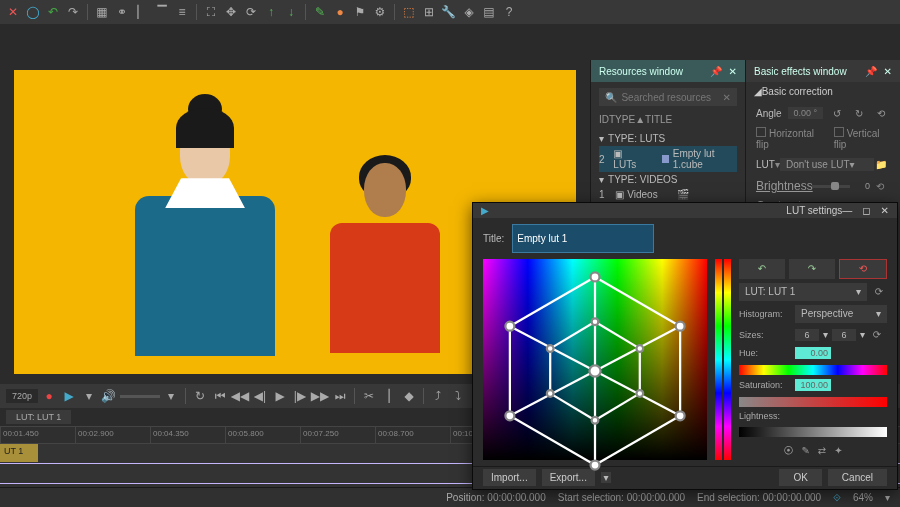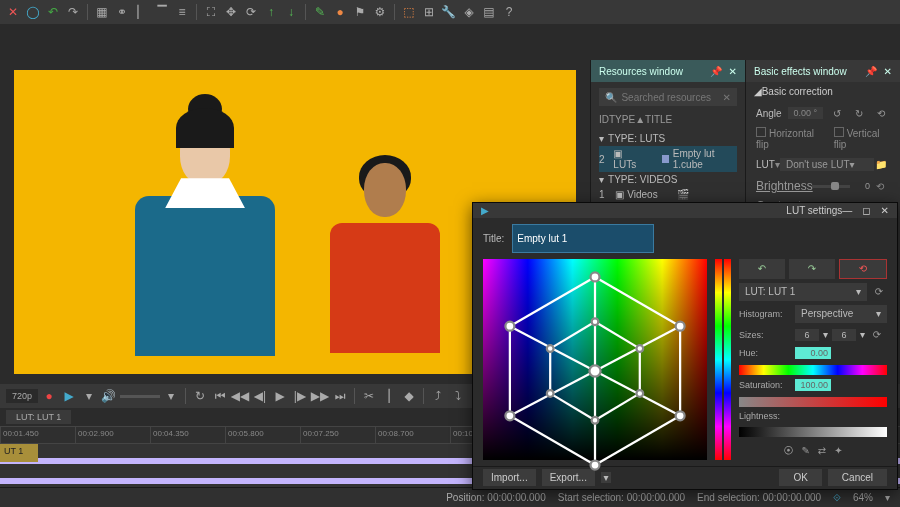--- a/index.html
+++ b/index.html
@@ -45,21 +45,21 @@
 .slider .thumb { position:absolute; left:50%; top:-3px; width:8px; height:8px; background:#888; border-radius:2px; }
 .slider-val { width:14px; text-align:right; font-size:9px; color:#999; }
 .reset { width:14px; color:#888; cursor:pointer; }
 .bottom { background:#2b2b2b; height:159px; }
 .tl-ctrl { height:24px; background:#383838; display:flex; align-items:center; padding:0 6px; gap:2px; }
 .tl-label { background:#2a2a2a; padding:2px 6px; font-size:9px; color:#aaa; }
 .tabstrip { height:18px; display:flex; align-items:center; padding:0 6px; }
 .tab { padding:2px 10px; background:#3a3a3a; font-size:9px; color:#aaa; }
 .ruler { height:18px; background:#2f2f2f; display:flex; border-top:1px solid #444; border-bottom:1px solid #444; }
 .ruler span { flex:1; font-size:8px; color:#888; border-left:1px solid #444; padding:2px; overflow:hidden; }
-.track { height:20px; background:#333; border-bottom:6px solid #c4b5fd; }
+.track { height:20px; background:#333; border-bottom:1px solid #c4b5fd; }
 .clip { height:18px; background:#a88f3a; color:#222; font-size:9px; padding:2px 4px; width:38px; }
 .status { position:absolute; bottom:0; left:0; right:0; height:20px; background:#303030; display:flex; align-items:center; justify-content:flex-end; gap:12px; padding:0 10px; font-size:9px; color:#aaa; border-top:1px solid #1a1a1a; }
 .modal { position:absolute; left:472px; top:202px; width:426px; height:288px; background:#2b2b2b; border:1px solid #0a0a0a; box-shadow:0 4px 16px rgba(0,0,0,.6); display:flex; flex-direction:column; }
 .m-title { height:22px; background:#383838; display:flex; align-items:center; padding:0 8px; font-size:10px; color:#ccc; }
 .m-title .wbtns { margin-left:auto; display:flex; gap:10px; }
 .m-row { display:flex; align-items:center; gap:8px; padding:6px 10px; }
 .m-input { flex:0 0 120px; background:#1b4d6b; border:1px solid #3a7aa0; color:#fff; padding:8px 4px; font-size:10px; }
 .m-body { display:flex; flex:1; gap:8px; padding:0 10px 6px; }
 .picker { flex:1; position:relative; background:linear-gradient(to bottom, transparent, #000), linear-gradient(to right,#ff00ff,#0000ff,#00ffff,#00ff00,#ffff00,#ff0000); }
 .hexgrid { position:absolute; inset:0; }

